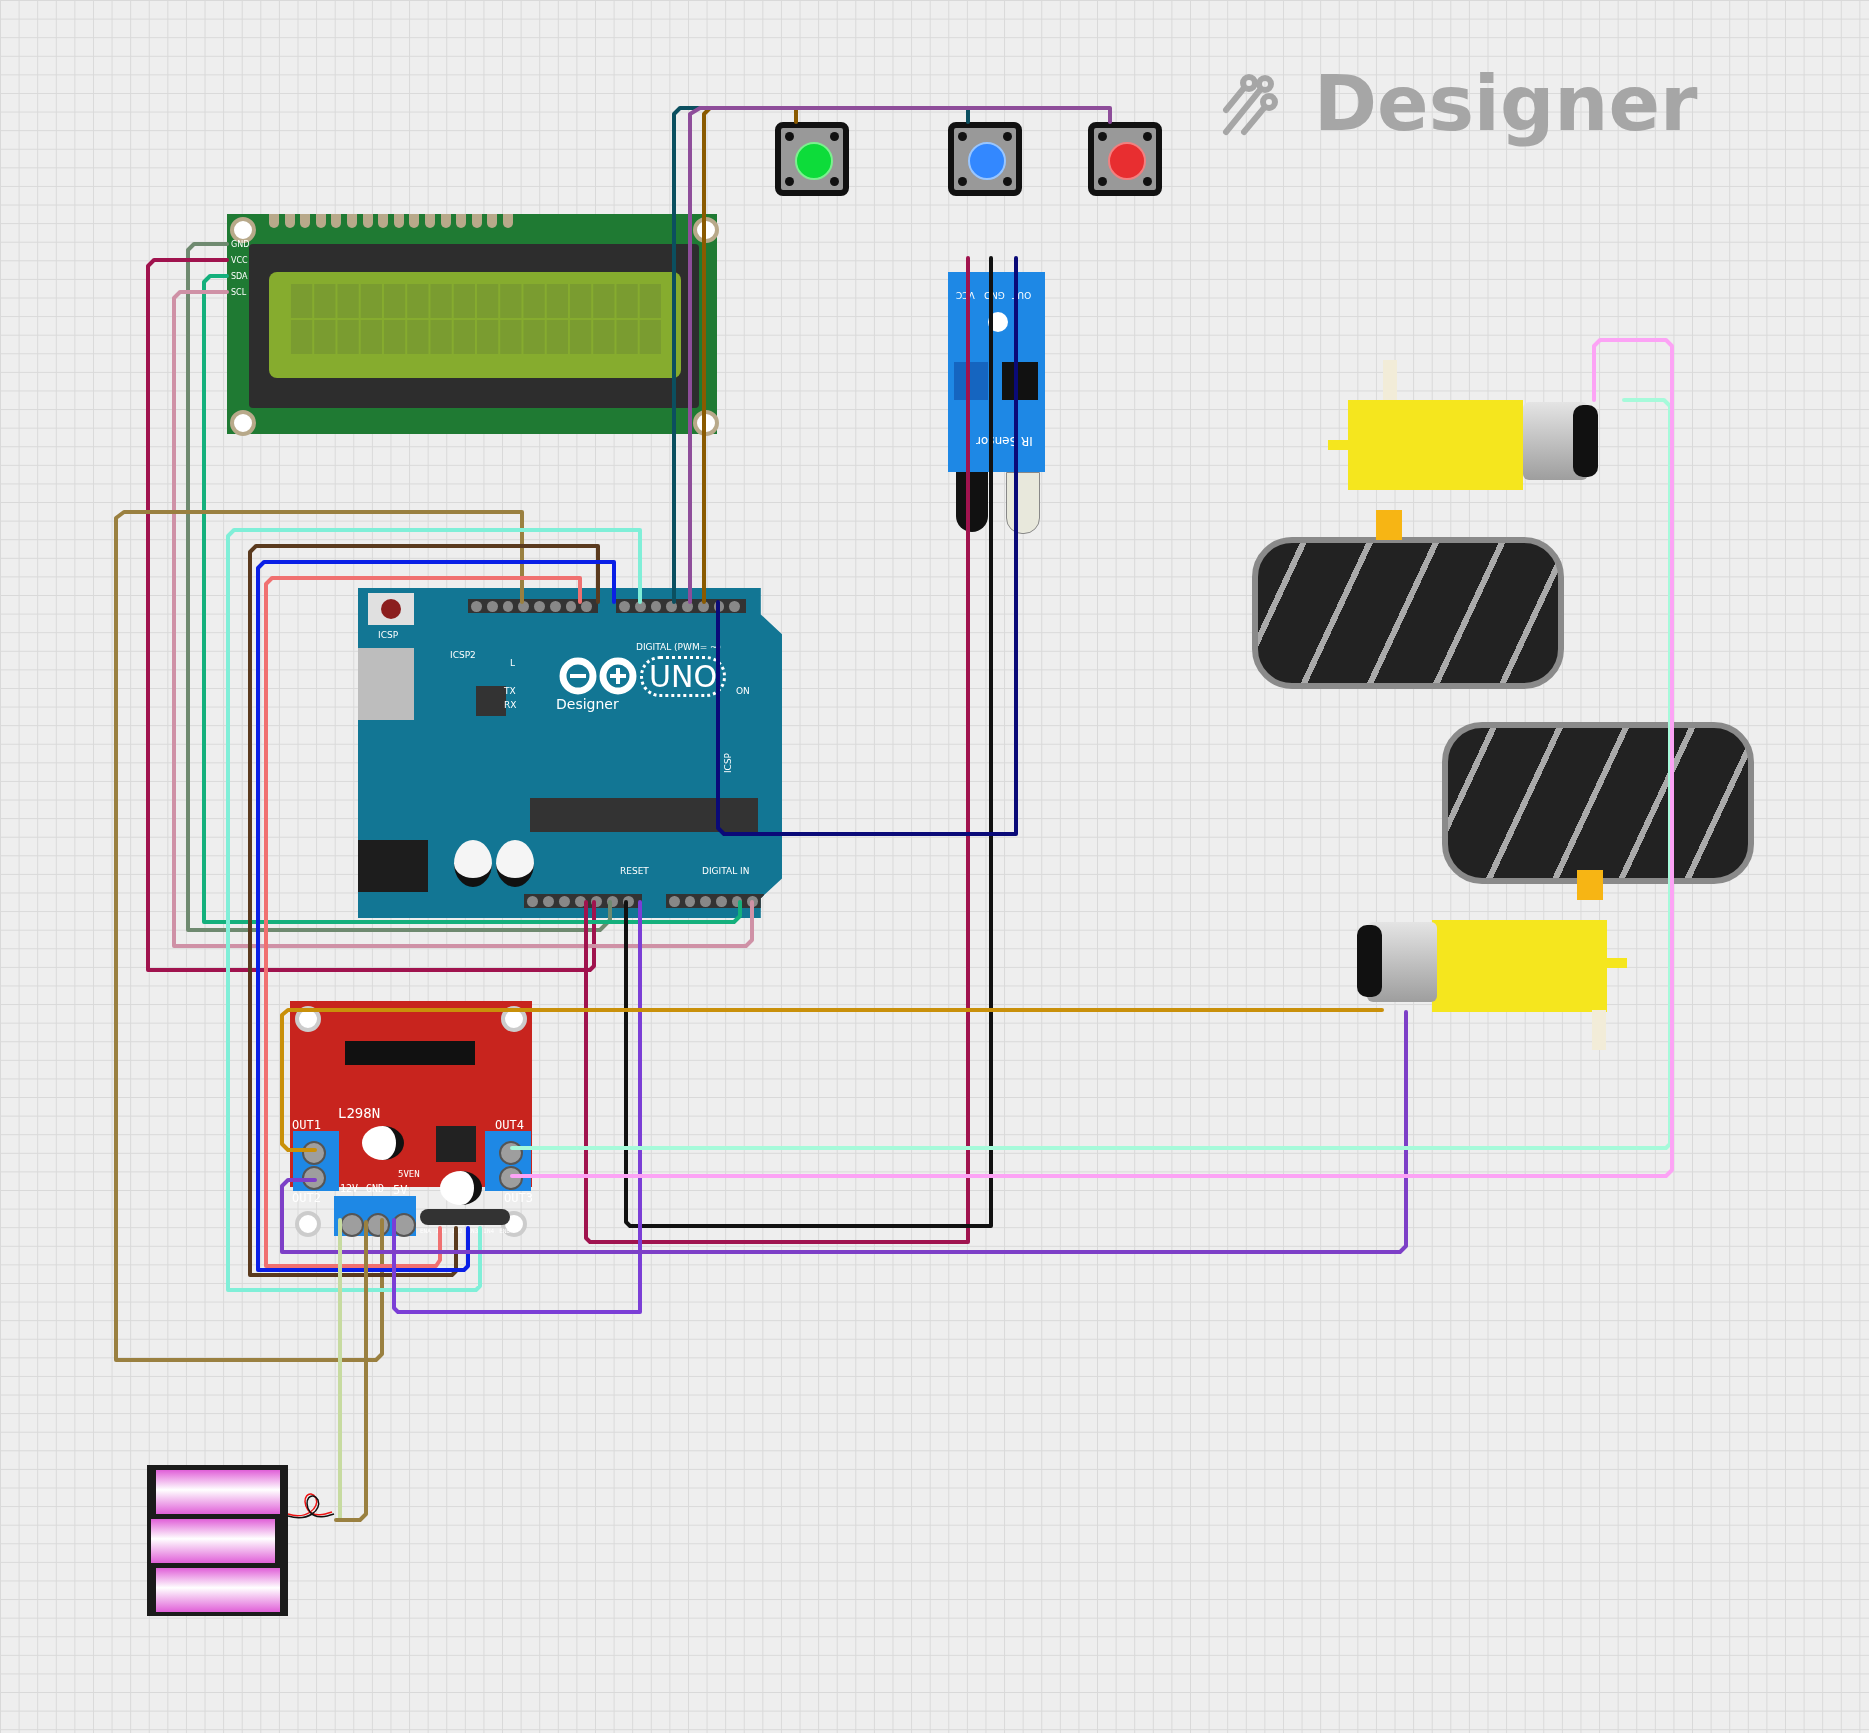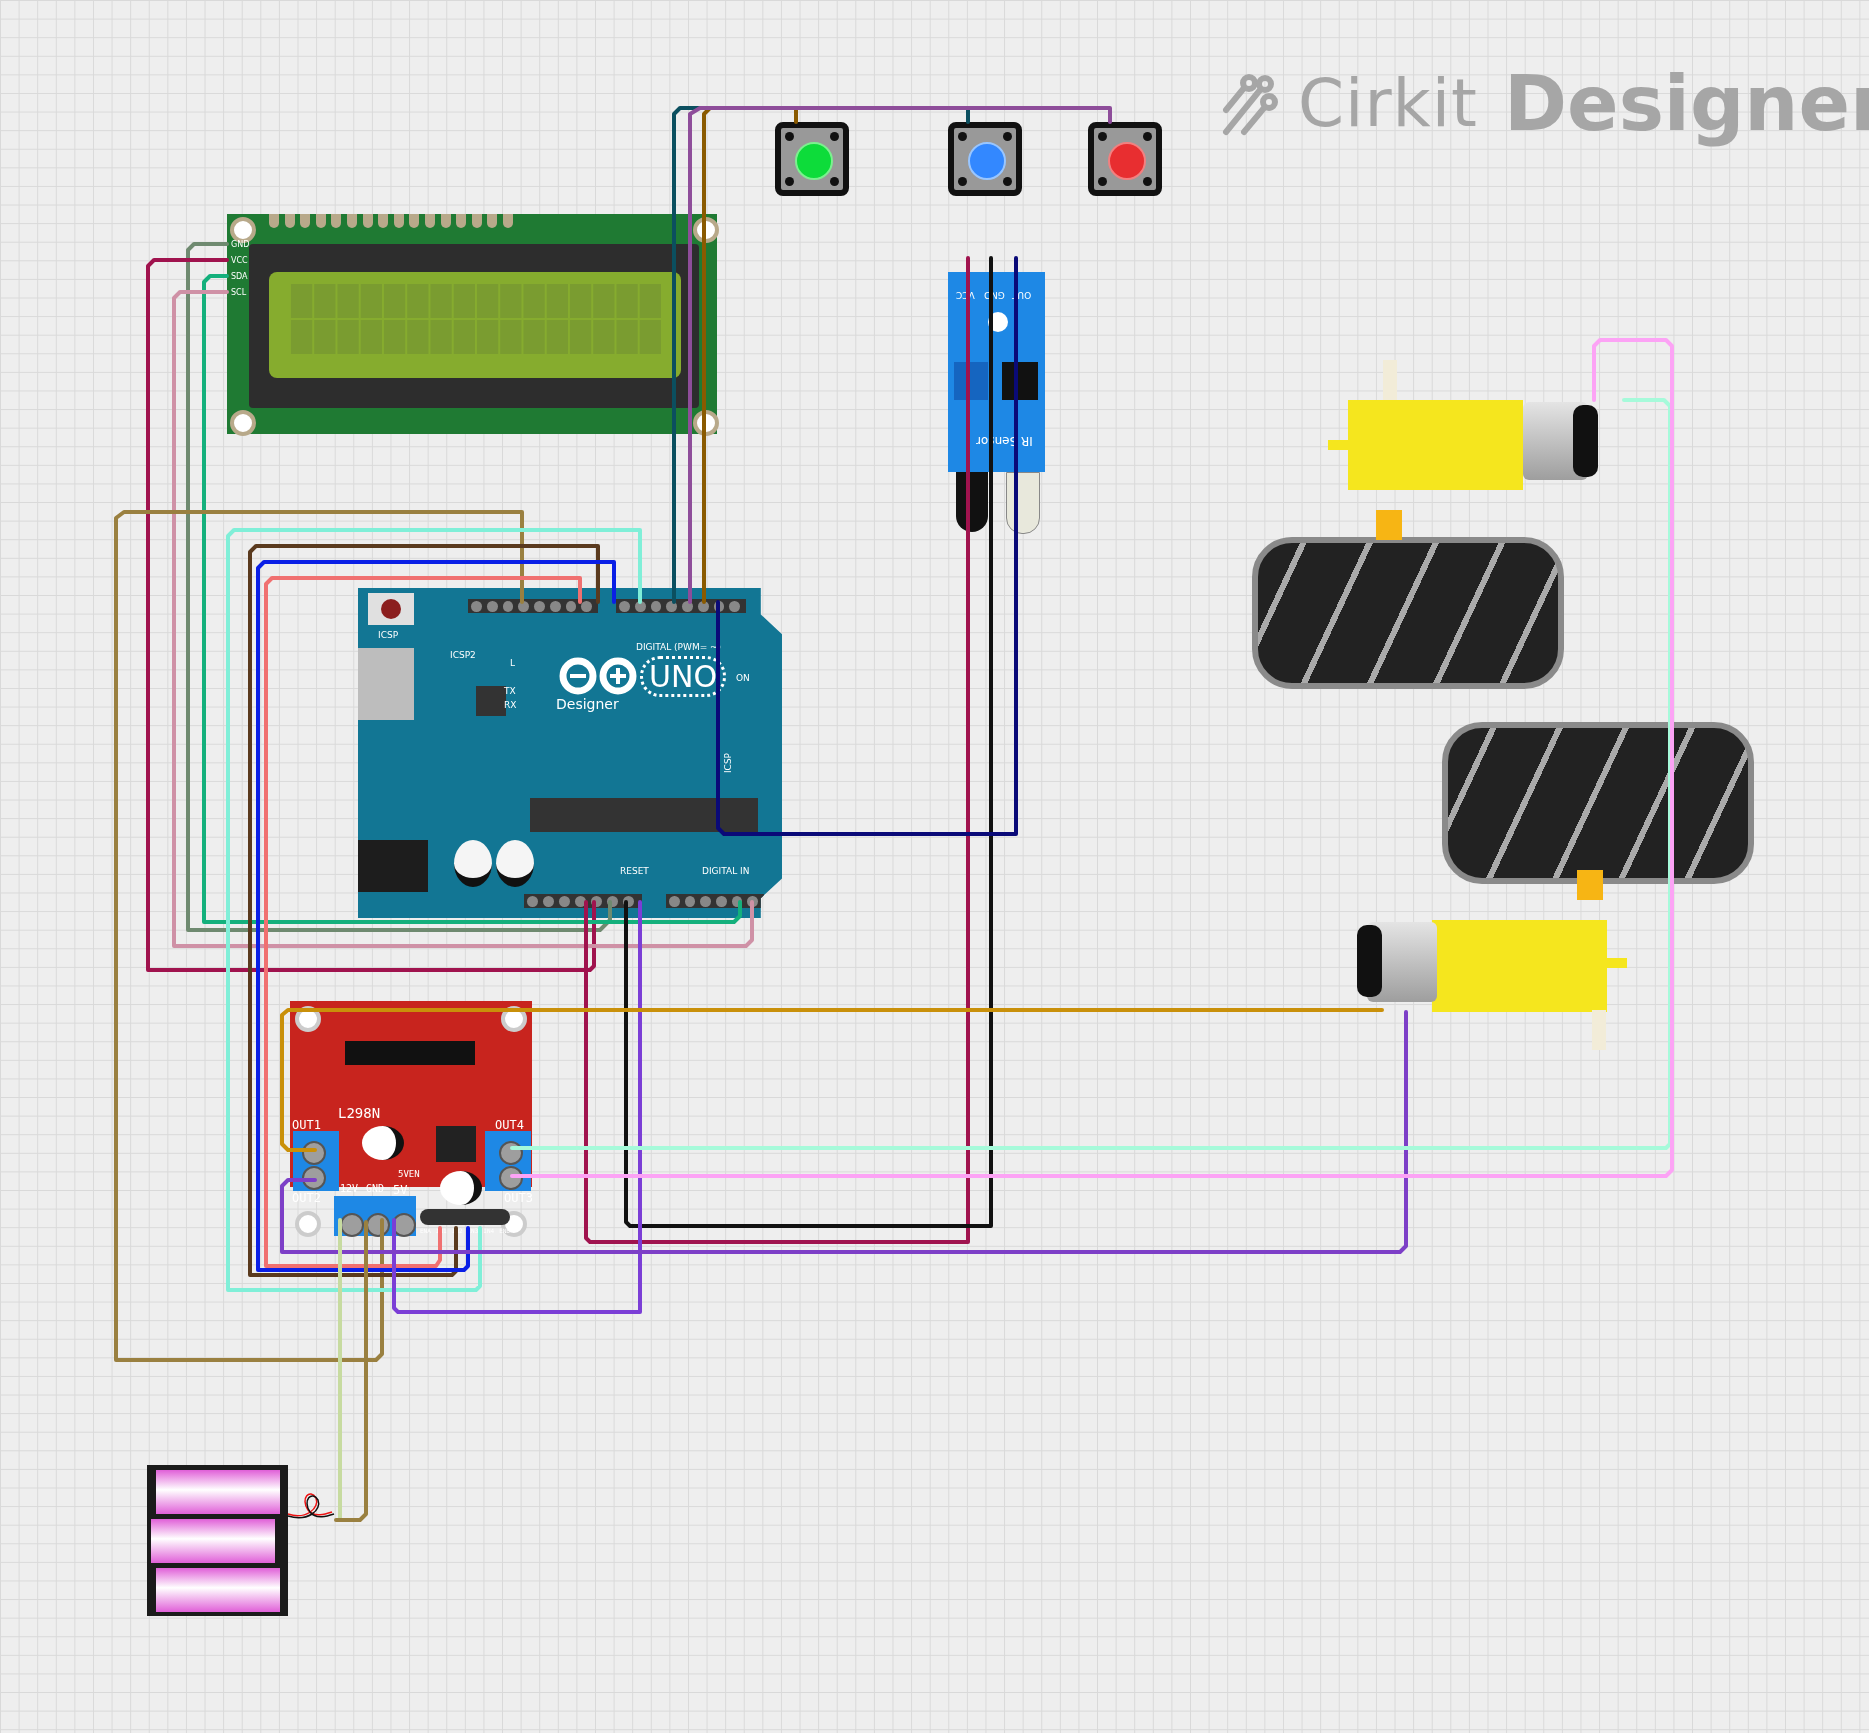--- a/index.html
+++ b/index.html
@@ -74,21 +74,20 @@
   <svg width="66" height="66" viewBox="0 0 66 66">
     <g stroke="#a6a6a6" stroke-width="6" fill="none" stroke-linecap="round">
       <line x1="4" y1="40" x2="22" y2="18"></line>
         <circle cx="27" cy="13" r="6"></circle>
       <line x1="4" y1="62" x2="38" y2="20"></line>
         <circle cx="43" cy="14" r="6"></circle>
       <line x1="22" y1="62" x2="42" y2="38"></line>
         <circle cx="47" cy="32" r="6"></circle>
     </g>
   </svg>
-  <span class="cirkit">Cirkit</span>
   <span class="designer">Designer</span>
 </div>
 
 <div class="abs lcd">
   <div class="hole" style="left:3px;top:3px"></div>
   <div class="hole" style="left:466px;top:3px"></div>
   <div class="hole" style="left:3px;top:196px"></div>
   <div class="hole" style="left:466px;top:196px"></div>
   <div class="pinrow">
     <i class="pin"></i>
@@ -176,21 +175,21 @@
       <span></span>
       <span></span>
       <span></span>
     </div>
   <span class="txt" style="left:278px;top:54px">DIGITAL (PWM= ~)</span>
   <div class="usb"></div>
   <div class="abs" style="left:118px;top:98px;width:30px;height:30px;background:#333"></div>
   <span class="txt" style="left:152px;top:70px">L</span>
   <span class="txt" style="left:146px;top:98px">TX</span>
   <span class="txt" style="left:146px;top:112px">RX</span>
-  <span class="txt" style="left:378px;top:85px">ON</span>
+  <span class="txt" style="left:378px;top:98px">ON</span>
   <svg class="abs" style="left:198px;top:68px" width="86" height="40">
     <g fill="none" stroke="#fff" stroke-width="7">
         <circle cx="22" cy="20" r="15"></circle>
         <circle cx="62" cy="20" r="15"></circle>
       </g>
     <line x1="14" y1="20" x2="30" y2="20" stroke="#fff" stroke-width="4"></line>
     <line x1="54" y1="20" x2="70" y2="20" stroke="#fff" stroke-width="4"></line>
       <line x1="62" y1="12" x2="62" y2="28" stroke="#fff" stroke-width="4"></line>
   </svg>
   <div class="uno-box">UNO</div>

